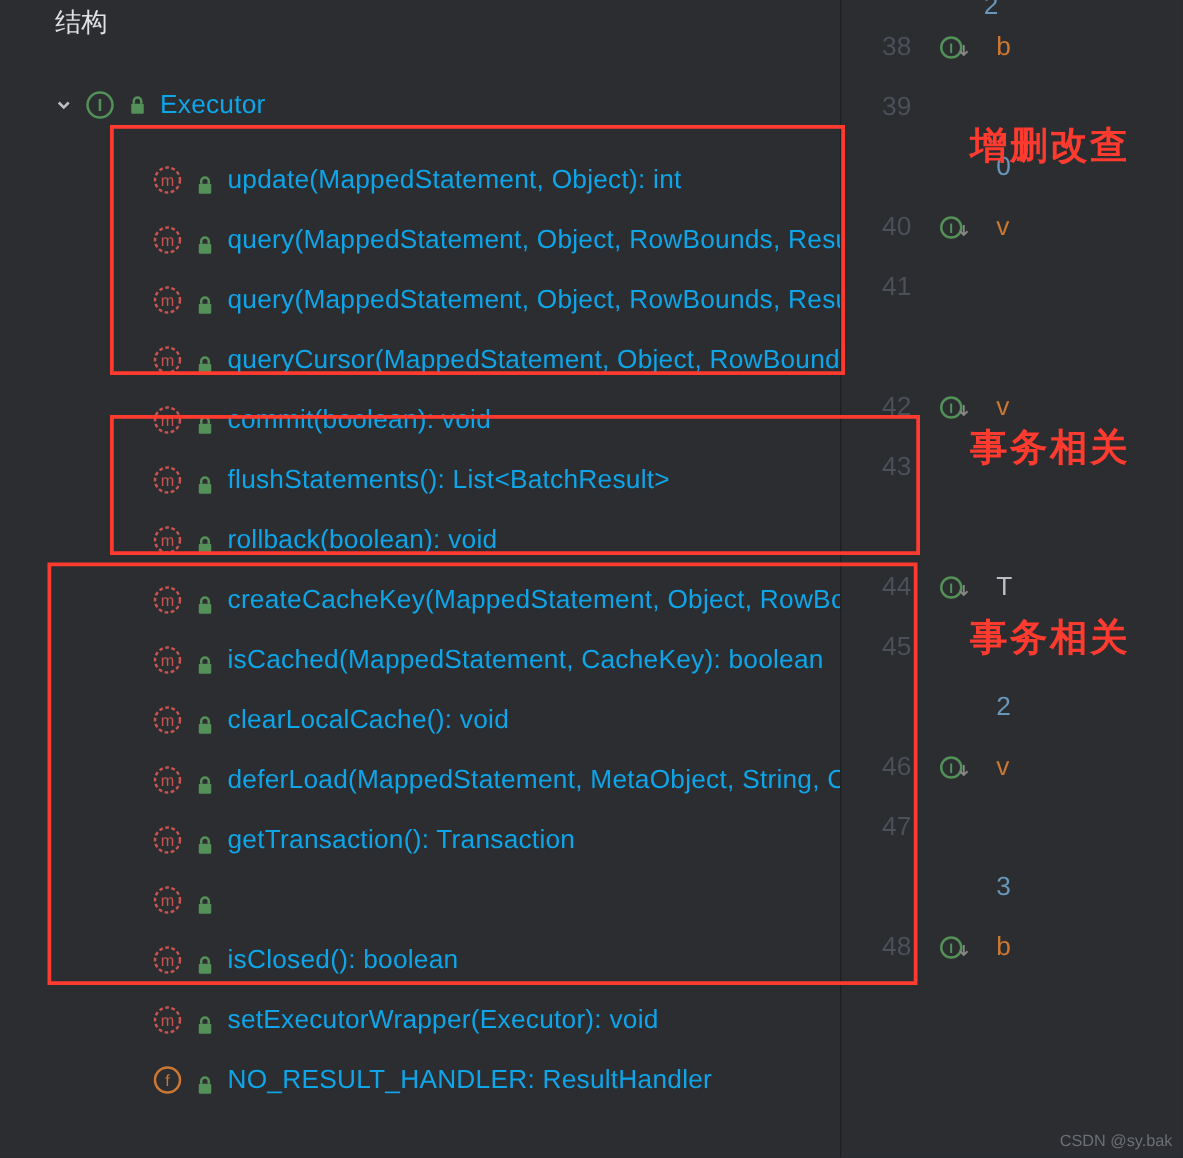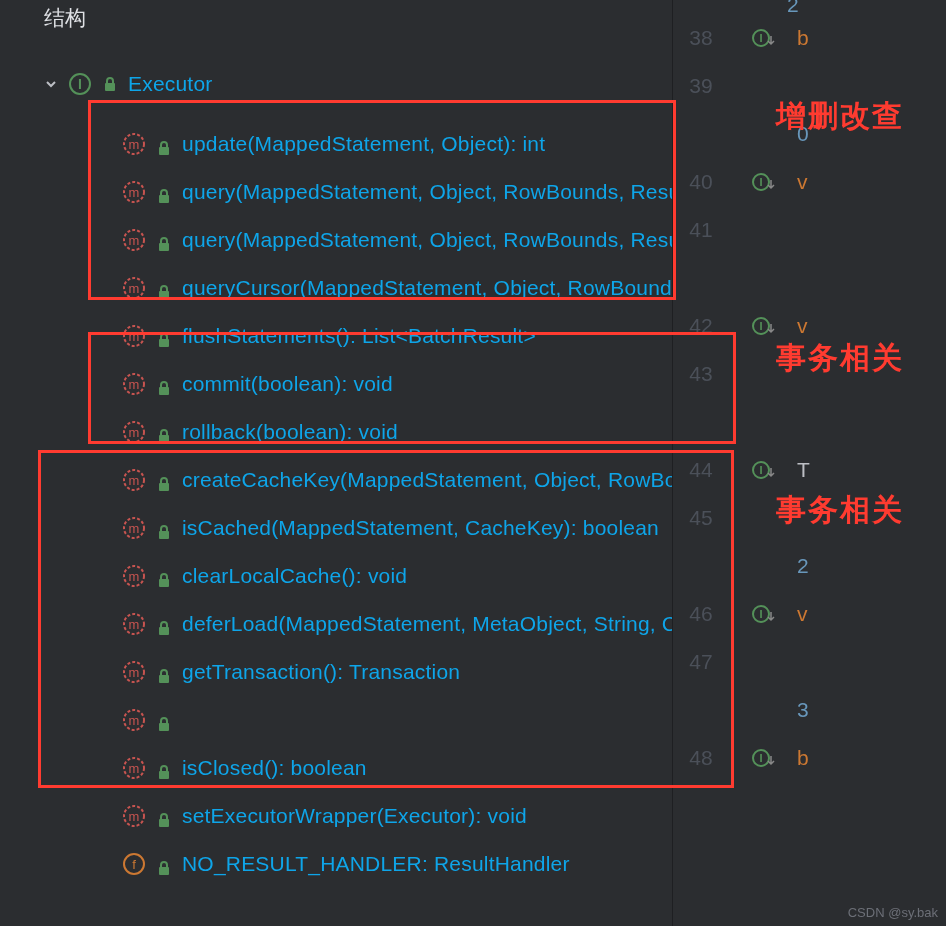--- a/index.html
+++ b/index.html
@@ -77,21 +77,21 @@
     display: flex;
     height: 100%;
   }
   .gutter-col {
     display: flex;
     flex-direction: column;
     font-size: 21px;
   }
   .line-numbers {
     width: 68px;
-    text-align: center;
+    text-align: right;
     color: #4b5059;
     padding-right: 12px;
   }
   .line-num { height: 48px; line-height: 48px; }
   .gutter-icons { width: 46px; }
   .gutter-icon-row { height: 48px; display: flex; align-items: center; justify-content: center; }
   .code-preview { color: #bcbec4; }
   .code-row { height: 48px; line-height: 48px; padding-left: 10px; }
   .num { color: #6897bb; }
   .kw-orange { color: #cc7832; }
@@ -235,34 +235,34 @@
           <span class="icon-method">
             <svg width="24" height="24" viewBox="0 0 24 24">
               <use href="#method-icon"></use>
             </svg>
           </span>
           <span class="icon-lock">
             <svg width="16" height="16" viewBox="0 0 16 16">
               <use href="#lock-icon"></use>
             </svg>
           </span>
+          <span class="label">commit(boolean): void</span>
+        </div>
+      <div class="tree-item">
+          <span class="icon-method">
+            <svg width="24" height="24" viewBox="0 0 24 24">
+              <use href="#method-icon"></use>
+            </svg>
+          </span>
+          <span class="icon-lock">
+            <svg width="16" height="16" viewBox="0 0 16 16">
+              <use href="#lock-icon"></use>
+            </svg>
+          </span>
           <span class="label">flushStatements(): List&lt;BatchResult&gt;</span>
-        </div>
-      <div class="tree-item">
-          <span class="icon-method">
-            <svg width="24" height="24" viewBox="0 0 24 24">
-              <use href="#method-icon"></use>
-            </svg>
-          </span>
-          <span class="icon-lock">
-            <svg width="16" height="16" viewBox="0 0 16 16">
-              <use href="#lock-icon"></use>
-            </svg>
-          </span>
-          <span class="label">commit(boolean): void</span>
         </div>
       <div class="tree-item">
           <span class="icon-method">
             <svg width="24" height="24" viewBox="0 0 24 24">
               <use href="#method-icon"></use>
             </svg>
           </span>
           <span class="icon-lock">
             <svg width="16" height="16" viewBox="0 0 16 16">
               <use href="#lock-icon"></use>

